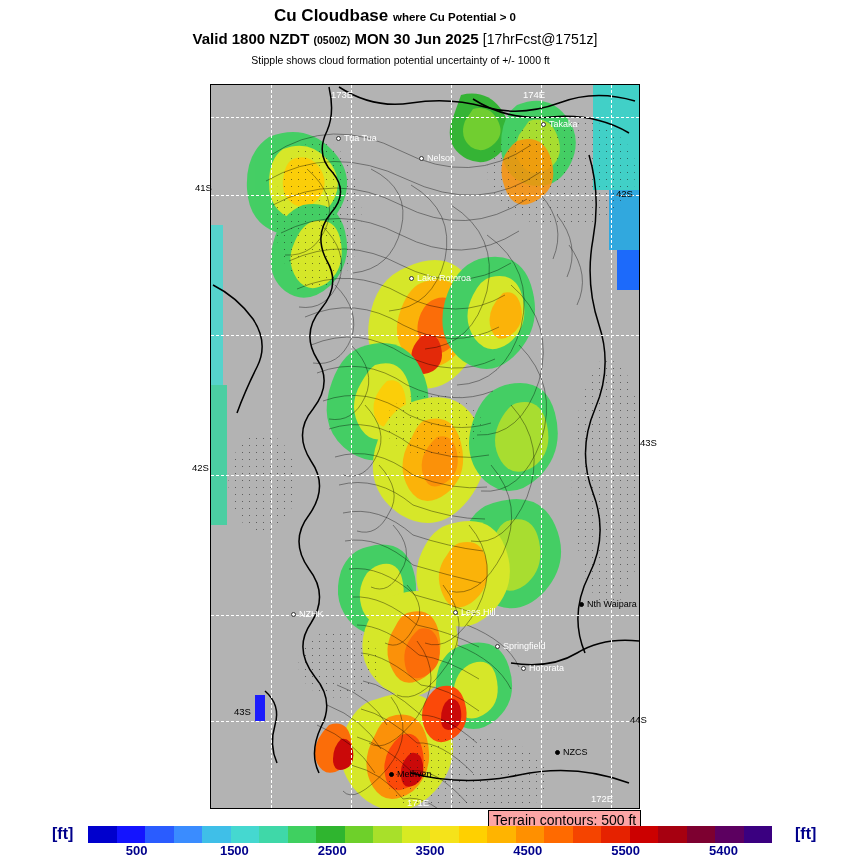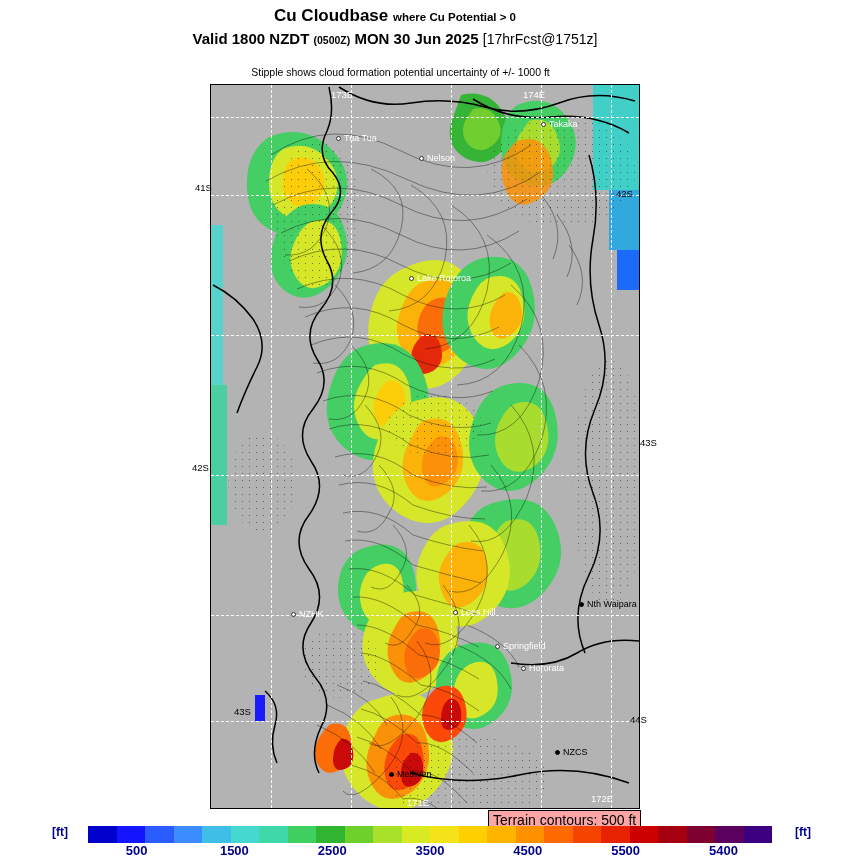--- a/index.html
+++ b/index.html
@@ -8,21 +8,21 @@
     font-family:"Liberation Sans", sans-serif;
     position:relative;overflow:hidden;
   }
   
   #titleblock{position:absolute;left:0;top:0;width:790px;text-align:center;}
   #line1{margin-top:6px;font-size:17px;font-weight:bold;color:#000;letter-spacing:0px;}
   #line1 .sub{font-size:11.5px;font-weight:bold;}
   #line2{margin-top:4px;font-size:15px;font-weight:bold;color:#000;}
   #line2 .paren{font-size:10.5px;font-weight:bold;}
   #line2 .brk{font-size:14px;font-weight:normal;}
-  #line3{margin-top:19px;font-size:10.5px;color:#000;padding-left:11px;}
+  #line3{margin-top:7px;font-size:10.5px;color:#000;padding-left:11px;}
 
   
   #mapframe{
     position:absolute;left:210px;top:84px;width:430px;height:725px;
     border:1px solid #000;box-sizing:border-box;background:#b3b3b3;
     overflow:hidden;
   }
   #seabg{position:absolute;inset:0;background:#b3b3b3;}
   
   .ocean{position:absolute;background:#3bd2c8;opacity:.95;}
@@ -74,21 +74,21 @@
   
   #contourbox{
     position:absolute;left:488px;top:810px;
     border:1px solid #000;background:#fca5a5;
     font-size:14px;padding:1px 4px;color:#000;
   }
 
   
   #cbar{position:absolute;left:88px;top:826px;width:684px;height:17px;display:flex;border:0;}
   #cbar div{flex:1 1 auto;height:17px;}
-  .cbunit{position:absolute;top:825px;font-size:12px;font-weight:bold;color:#00008b;}
+  .cbunit{position:absolute;top:825px;font-size:16px;font-weight:bold;color:#00008b;}
   #cbl{left:52px;}
   #cbr{left:795px;}
   #cbticks{position:absolute;left:88px;top:843px;width:684px;height:16px;}
   #cbticks span{
     position:absolute;top:0;font-size:13px;font-weight:bold;color:#00008b;
     transform:translateX(-50%);
   }
   svg{display:block;}
 </style>
 </head>

